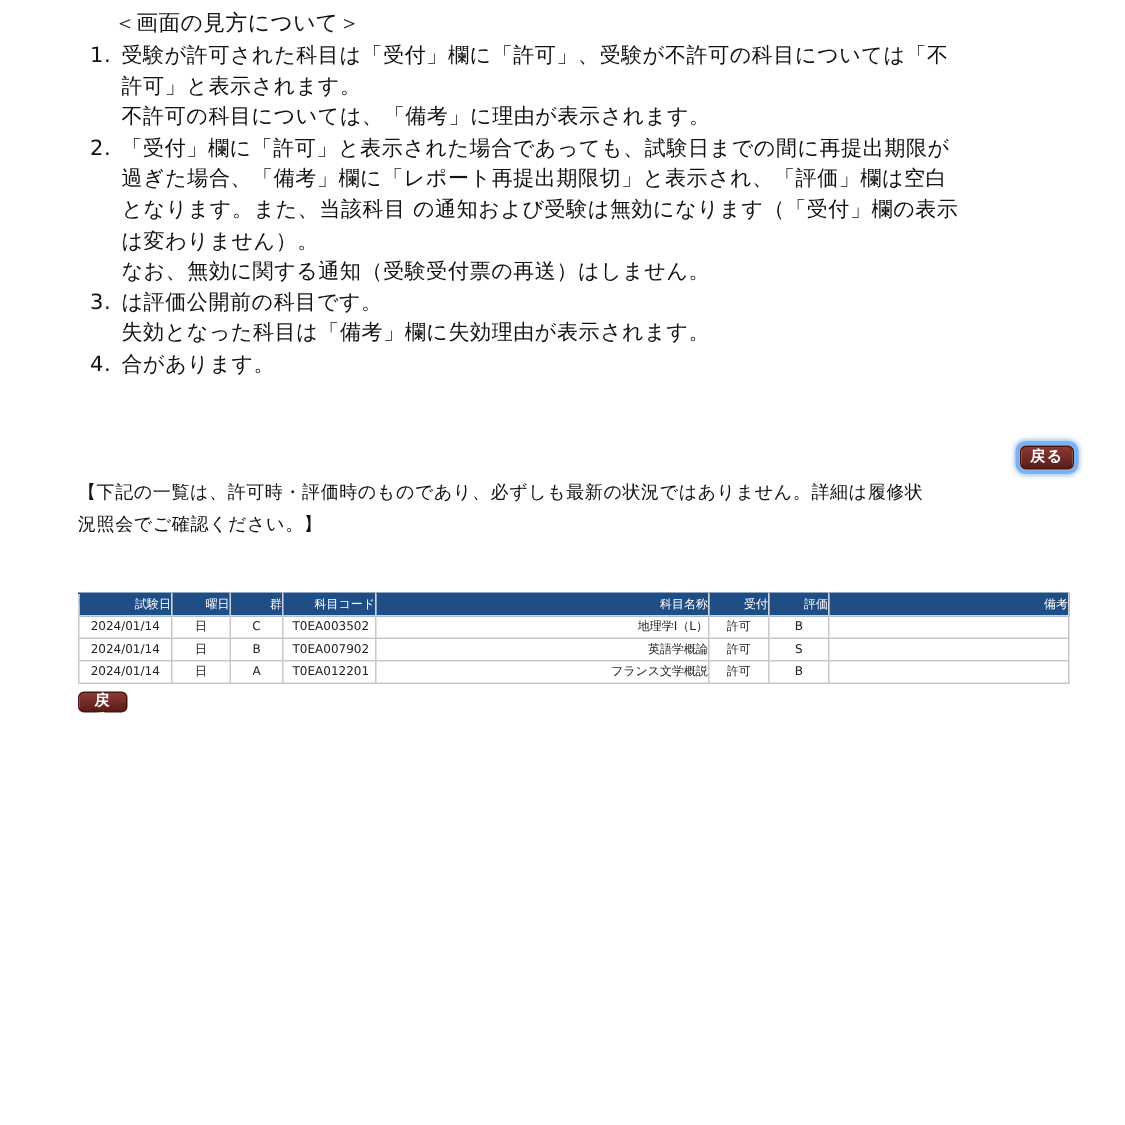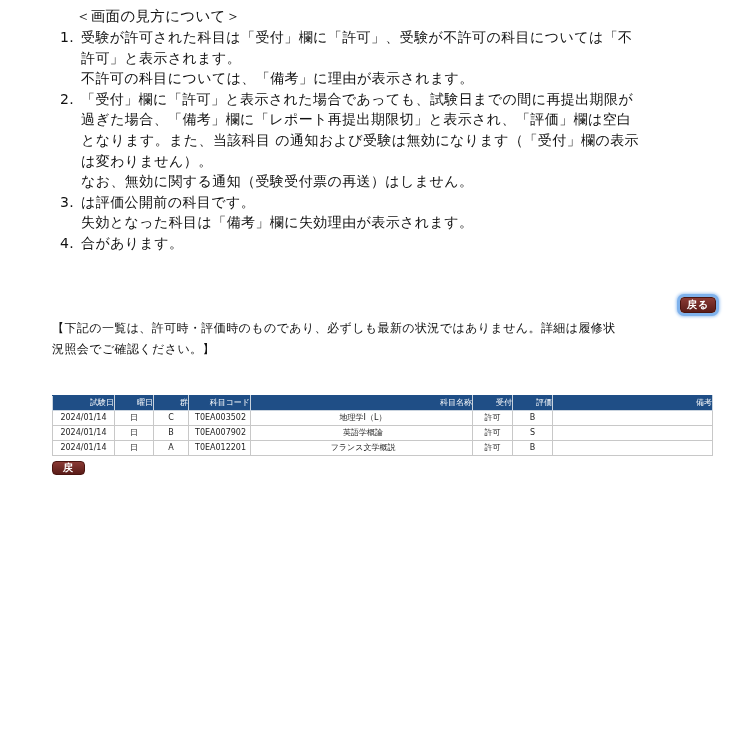--- a/index.html
+++ b/index.html
@@ -54,21 +54,21 @@
   }
   table.results th {
     background: #1f4e86; color: #ffffff; font-weight: normal;
     height: 14px; padding: 0; border: 1px solid #c9d3de; border-top: 1px solid #1f4e86;
     text-align: right; line-height: 14px;
   }
   table.results td {
     height: 14px; padding: 0; border: 1px solid #c8c8c8;
     text-align: center; line-height: 14px; color: #222222;
   }
-  table.results td.name { text-align: center; padding-left: 3px; }
+  table.results td.name { text-align: right; padding-left: 3px; }
   table.results td.code { text-align: left; padding-left: 6px; }
 </style>
 </head>
 <body>
 
 <div class="guide-title">＜画面の見方について＞</div>
 
 <ol class="guide-list">
   <li class="guide-item">
     <span class="guide-num">1.</span>

